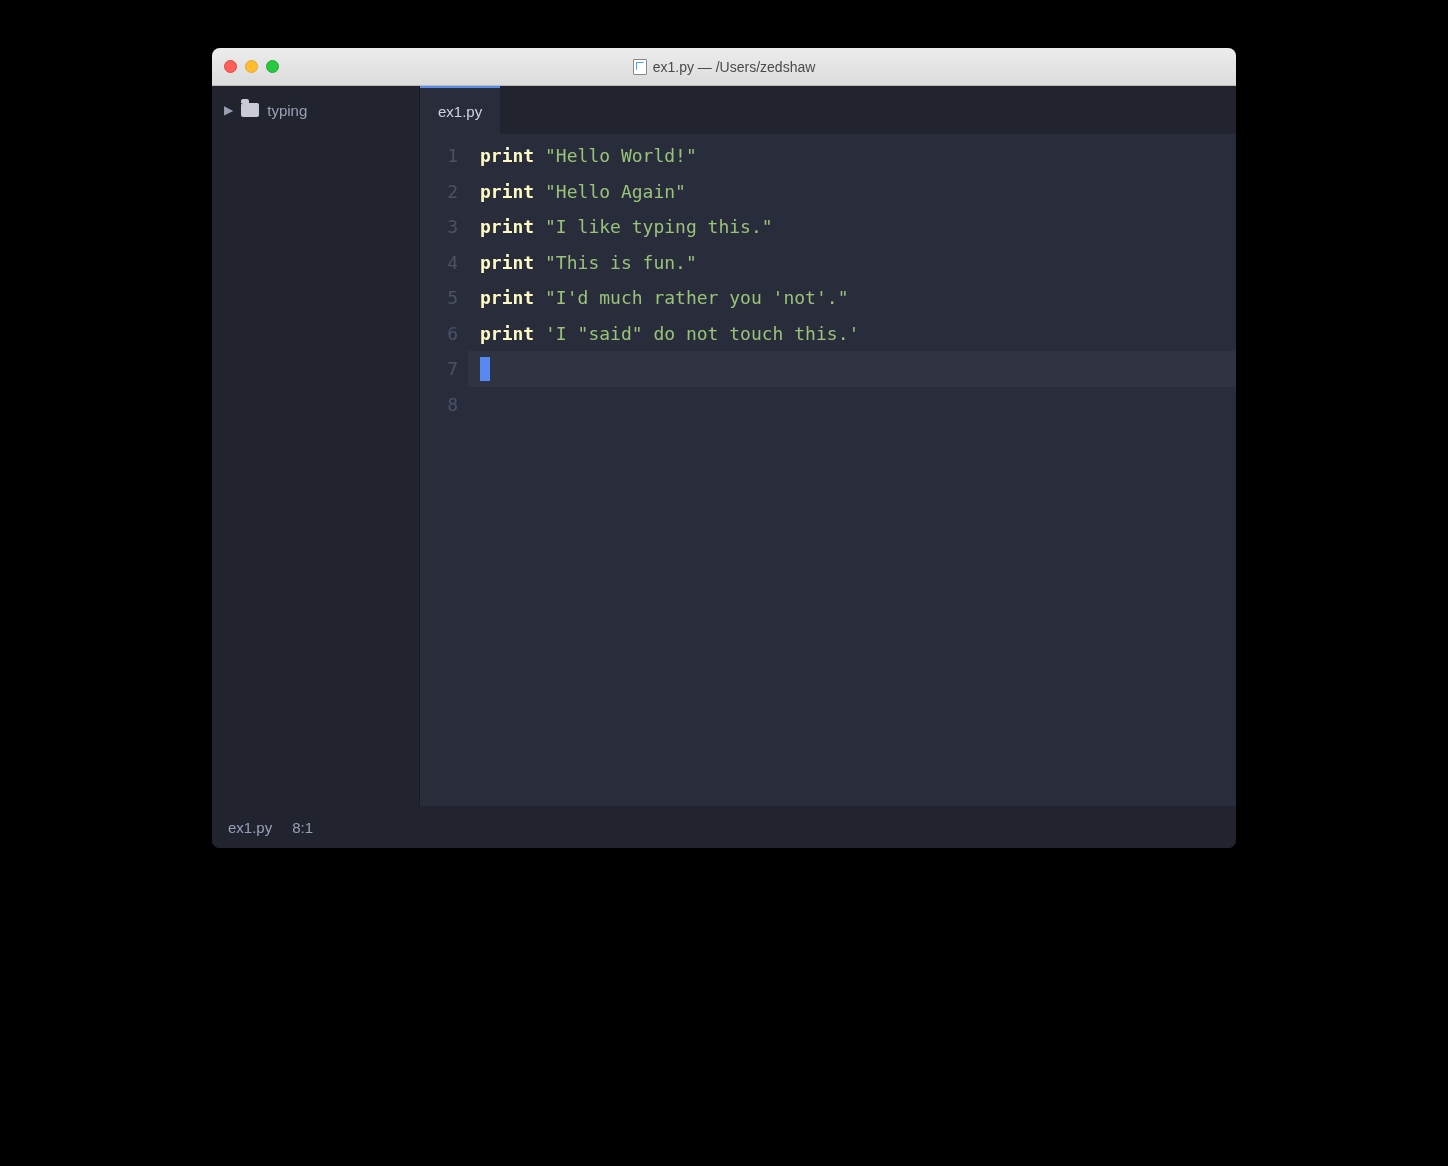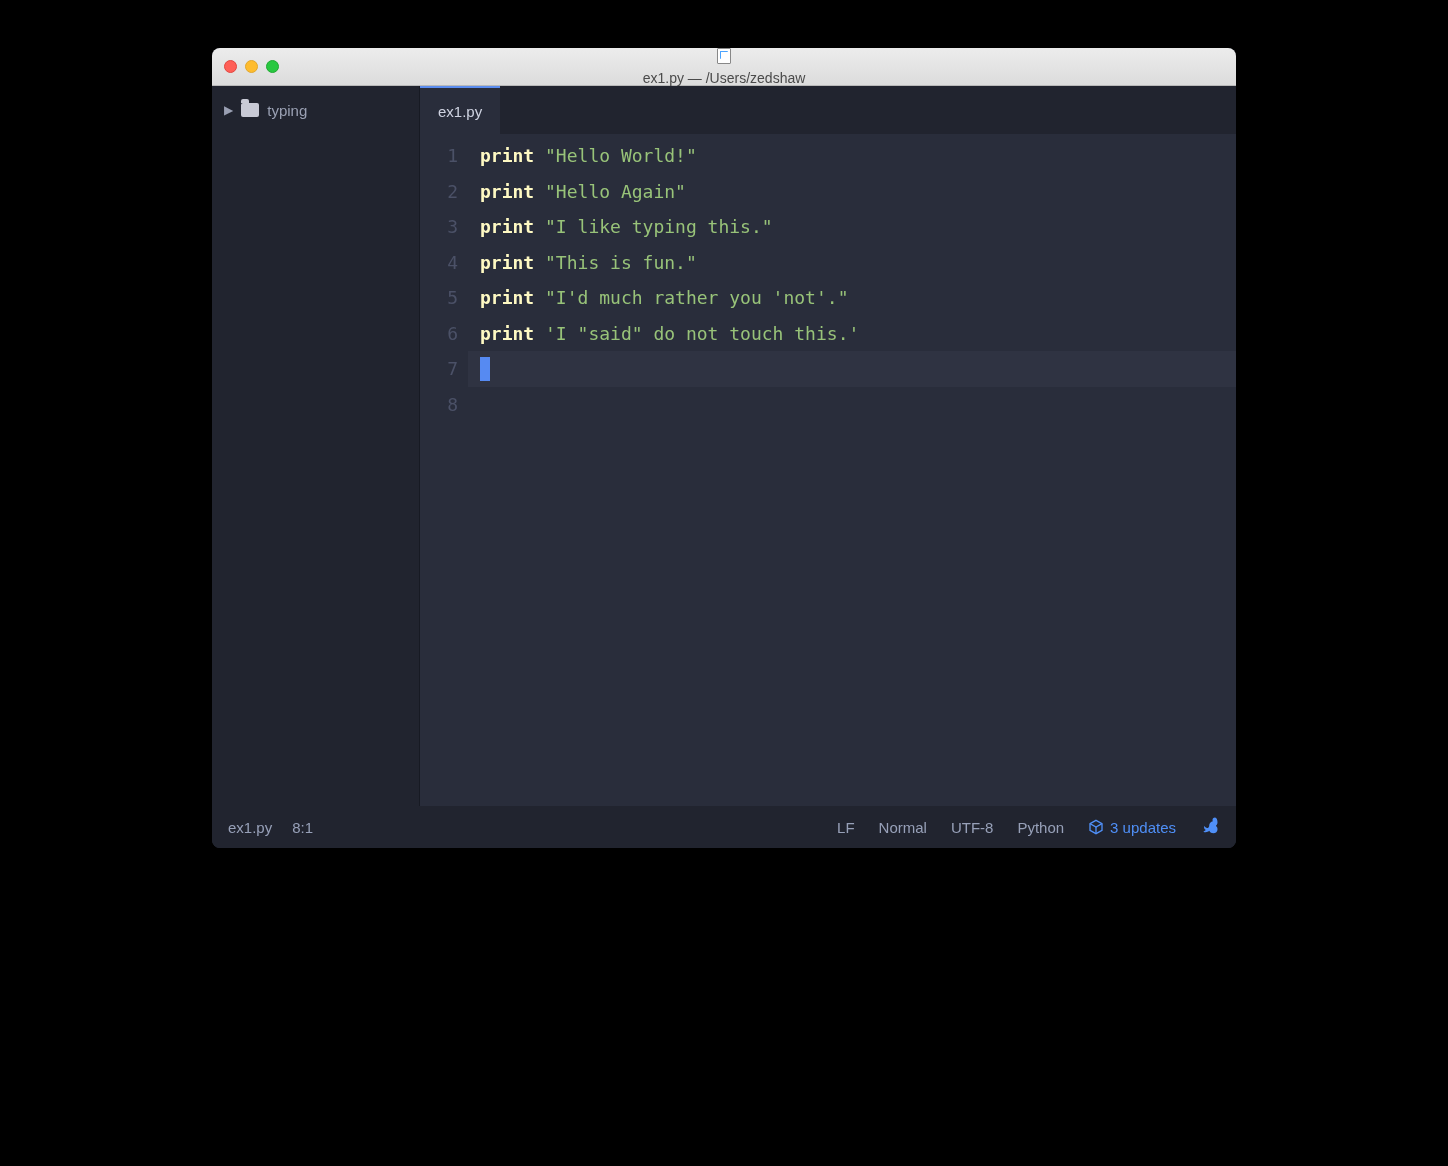--- a/index.html
+++ b/index.html
@@ -47,21 +47,20 @@
     position: absolute;
     left: 0; right: 0;
     text-align: center;
     font-size: 14px;
     color: #4a4a4a;
     display: flex;
     align-items: center;
     justify-content: center;
     gap: 6px;
     pointer-events: none;
-    flex-direction: column;
   }
   .fileicon {
     width: 14px; height: 16px;
     background: #fff;
     border: 1px solid #888;
     position: relative;
     border-radius: 1px;
   }
   .fileicon::after{
     content:"";
@@ -234,34 +233,15 @@
       </div>
     </div>
 
   </div>
 
   <div class="statusbar">
     <div class="status-left">
       <span class="status-item">ex1.py</span>
       <span class="status-item">8:1</span>
     </div>
-    <div class="status-right">
-      <span class="status-item">LF</span>
-      <span class="status-item">Normal</span>
-      <span class="status-item">UTF-8</span>
-      <span class="status-item">Python</span>
-      <span class="updates">
-        <svg class="pkg-ic" viewBox="0 0 24 24" fill="none" stroke="#4f8ff7" stroke-width="2">
-          <path d="M12 2 L21 7 L21 17 L12 22 L3 17 L3 7 Z"></path>
-          <path d="M3 7 L12 12 L21 7"></path>
-          <path d="M12 12 L12 22"></path>
-        </svg>
-        <span>3 updates</span>
-      </span>
-      <span class="squirrel">
-        <svg width="20" height="20" viewBox="0 0 24 24" fill="#4f8ff7">
-          <path d="M18 3c-2 0-3 1.5-3 3 0 .6.2 1.1.4 1.6C13 8 11 10 11 13c0 1-.5 2-1.5 2.5C8 16 6 15 5 13c-.5 2 0 4 2 5l-3 2c2 1 5 1 7-1 1 2 3 3 5 3 3 0 5-2 5-5 0-2-1-3-2-4 1-1 2-2 2-4 0-3-1-6-3-6z"></path>
-        </svg>
-      </span>
-    </div>
   </div>
 
 </div>
 
 </body></html>

